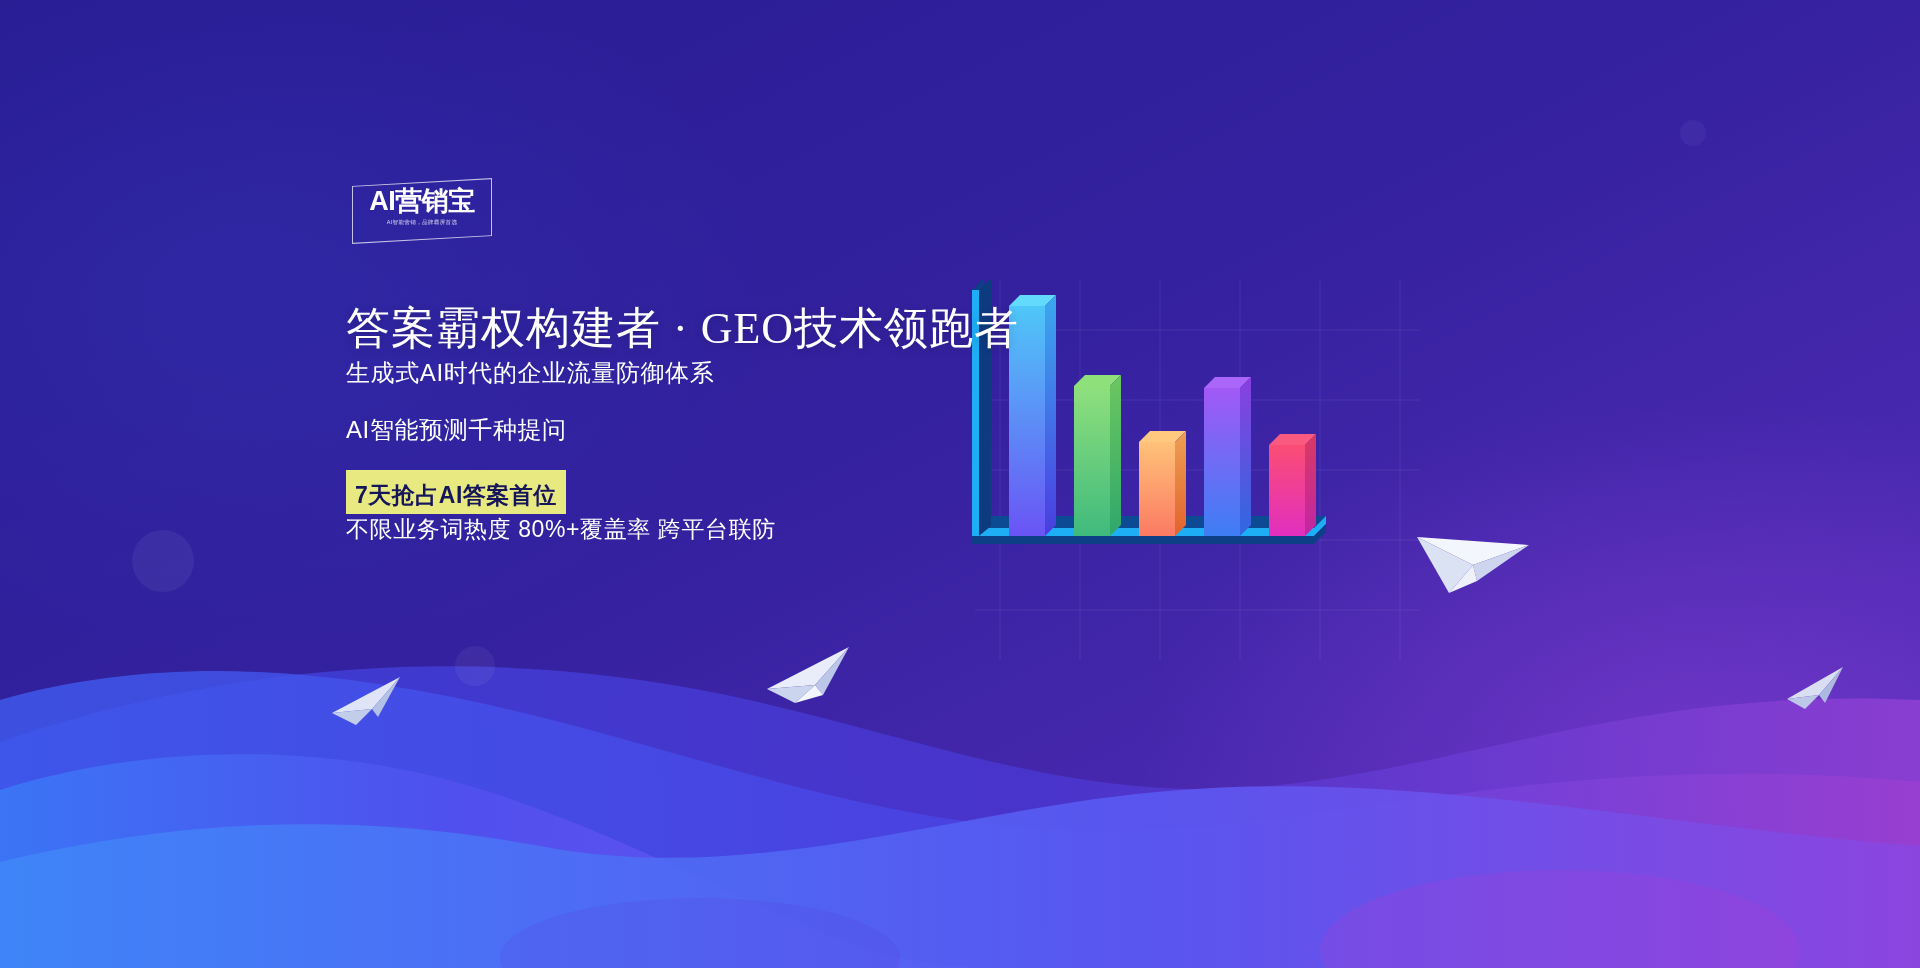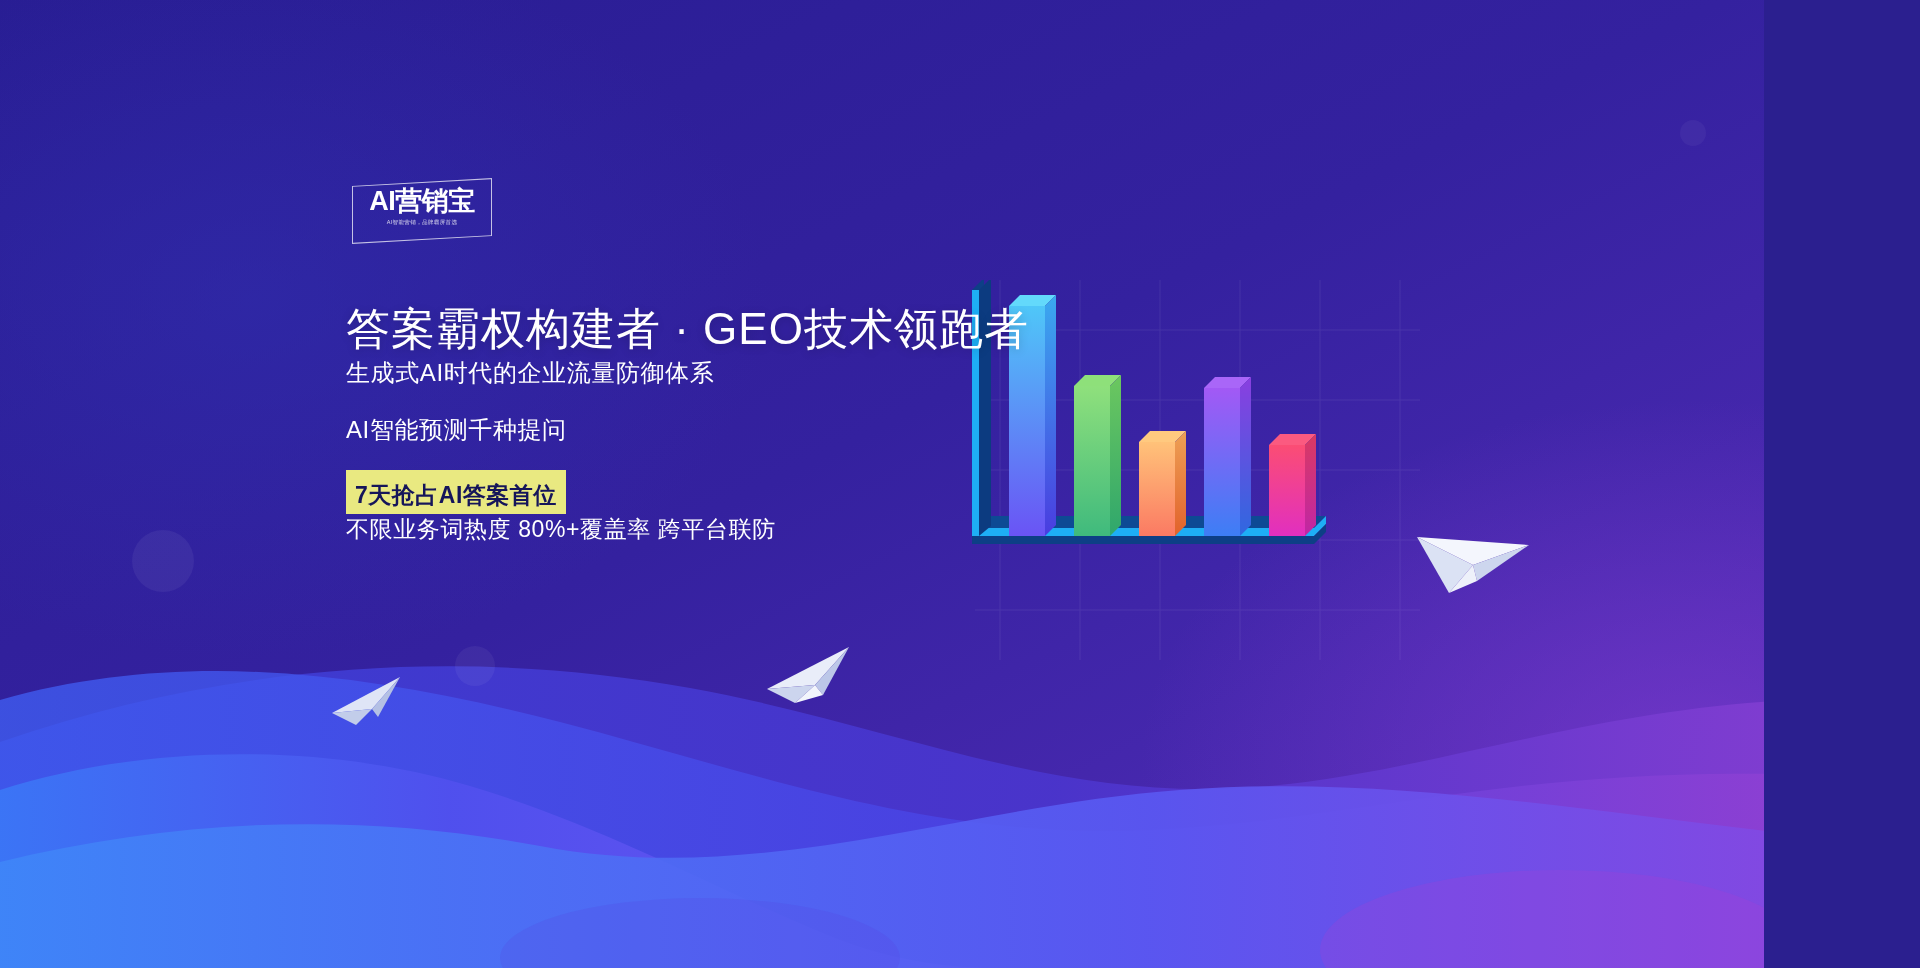--- a/index.html
+++ b/index.html
@@ -6,21 +6,21 @@
     margin: 0;
     padding: 0;
     background: #2b1f8f;
   }
   body {
     font-family: "Liberation Sans", "DejaVu Sans", sans-serif;
   }
 
   #banner {
     position: relative;
-    width: 1764px;
+    width: 1920px;
     height: 968px;
     overflow: hidden;
     background: linear-gradient(135deg, #2a1f96 0%, #30219c 30%, #3a24a6 60%, #4b2bb5 100%);
   }
 
   
   .bg-layer {
     position: absolute;
     inset: 0;
     pointer-events: none;
@@ -84,20 +84,21 @@
     width: 700px;
   }
   #headline {
     color: #ffffff;
     font-size: 44px;
     font-weight: 400;
     line-height: 58px;
     letter-spacing: 1px;
     white-space: nowrap;
     text-shadow: 0 2px 10px rgba(0,0,0,0.18);
+    font-family: Liberation Serif, serif;
   }
   .subline {
     color: #ffffff;
     font-size: 24px;
     font-weight: 400;
     line-height: 30px;
     letter-spacing: 0.6px;
     white-space: nowrap;
   }
   #subline-1 { }

